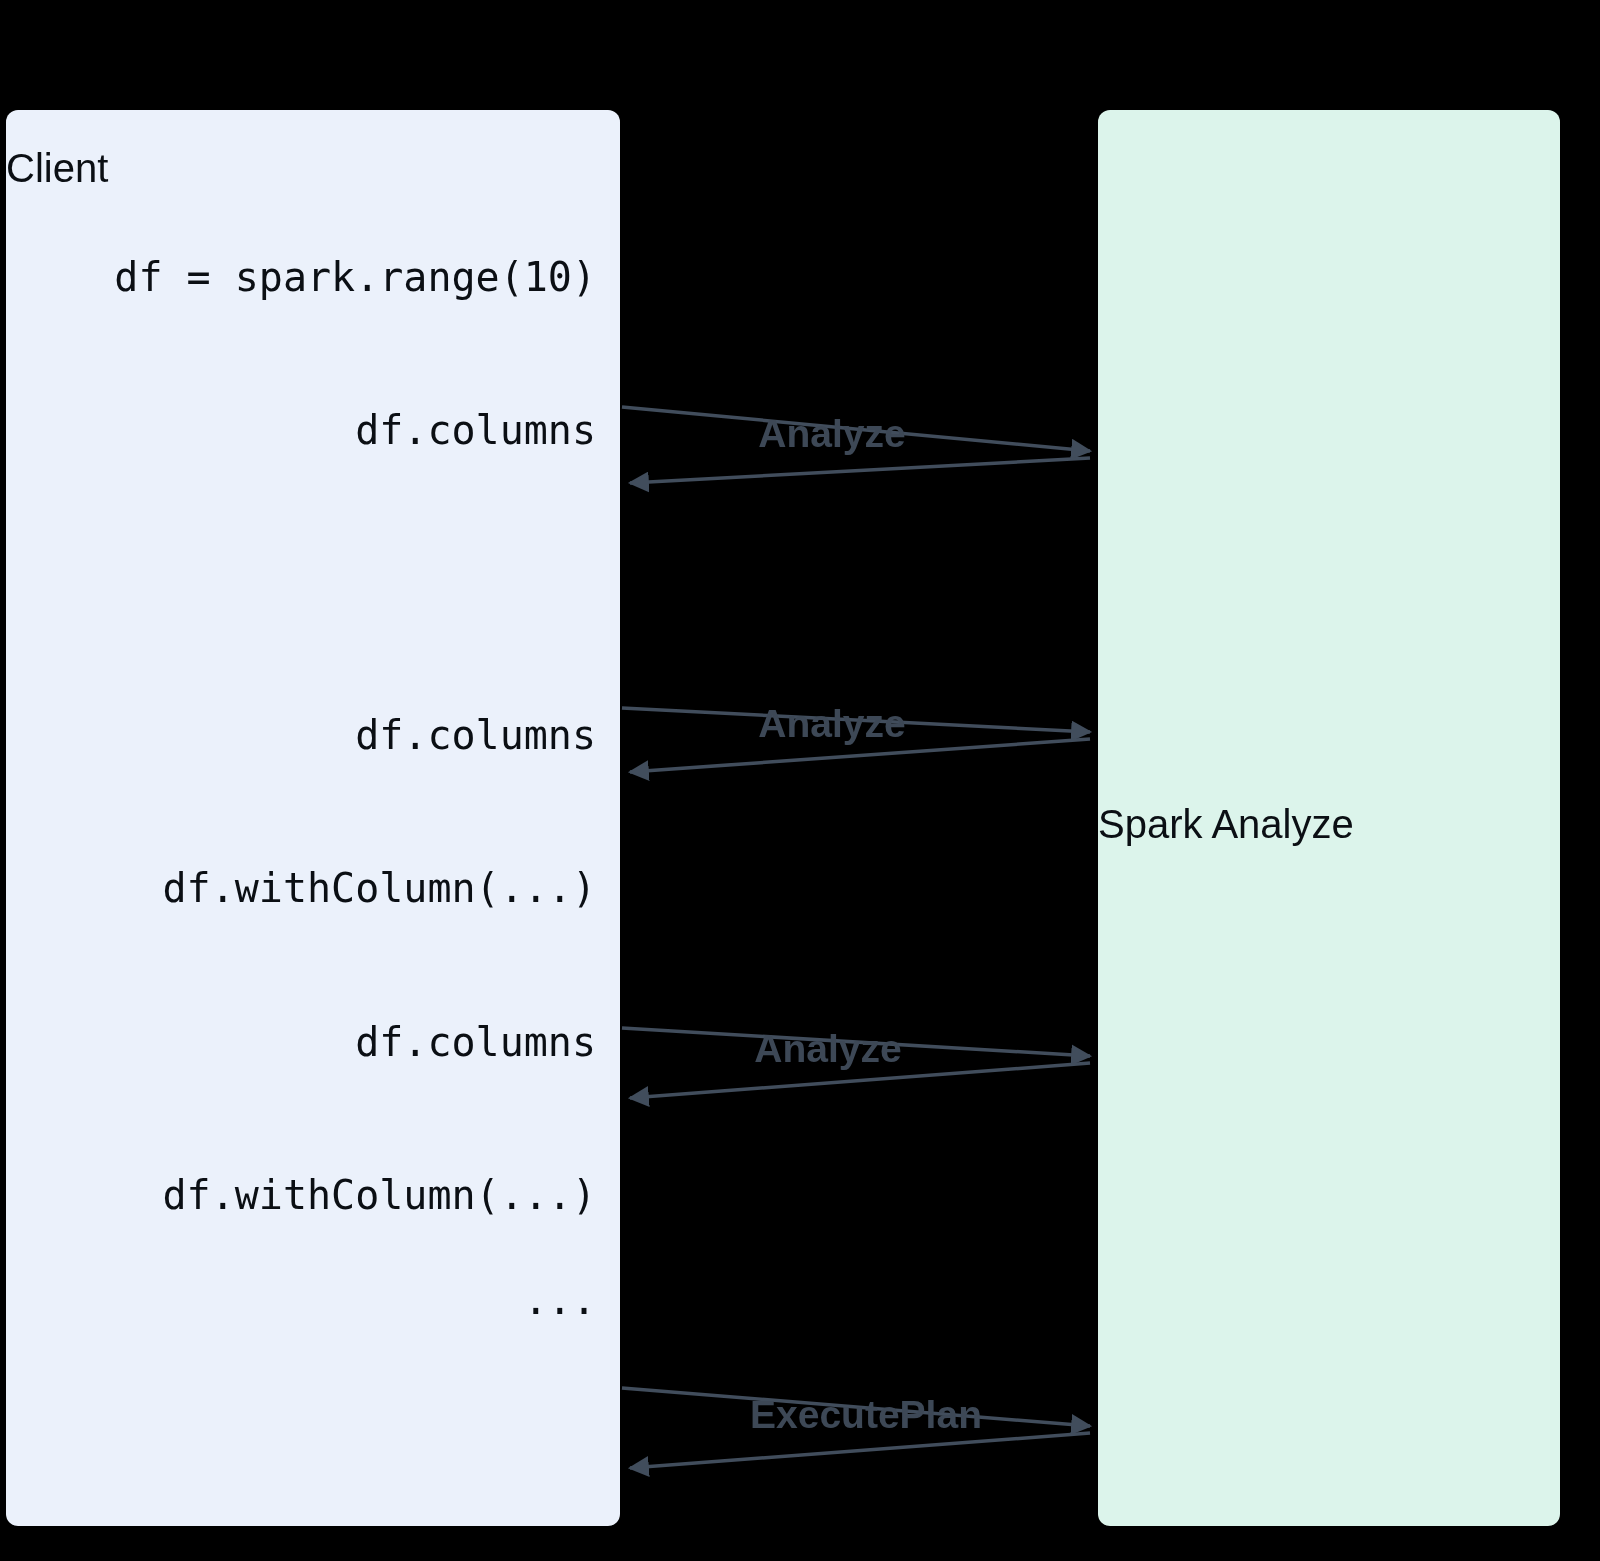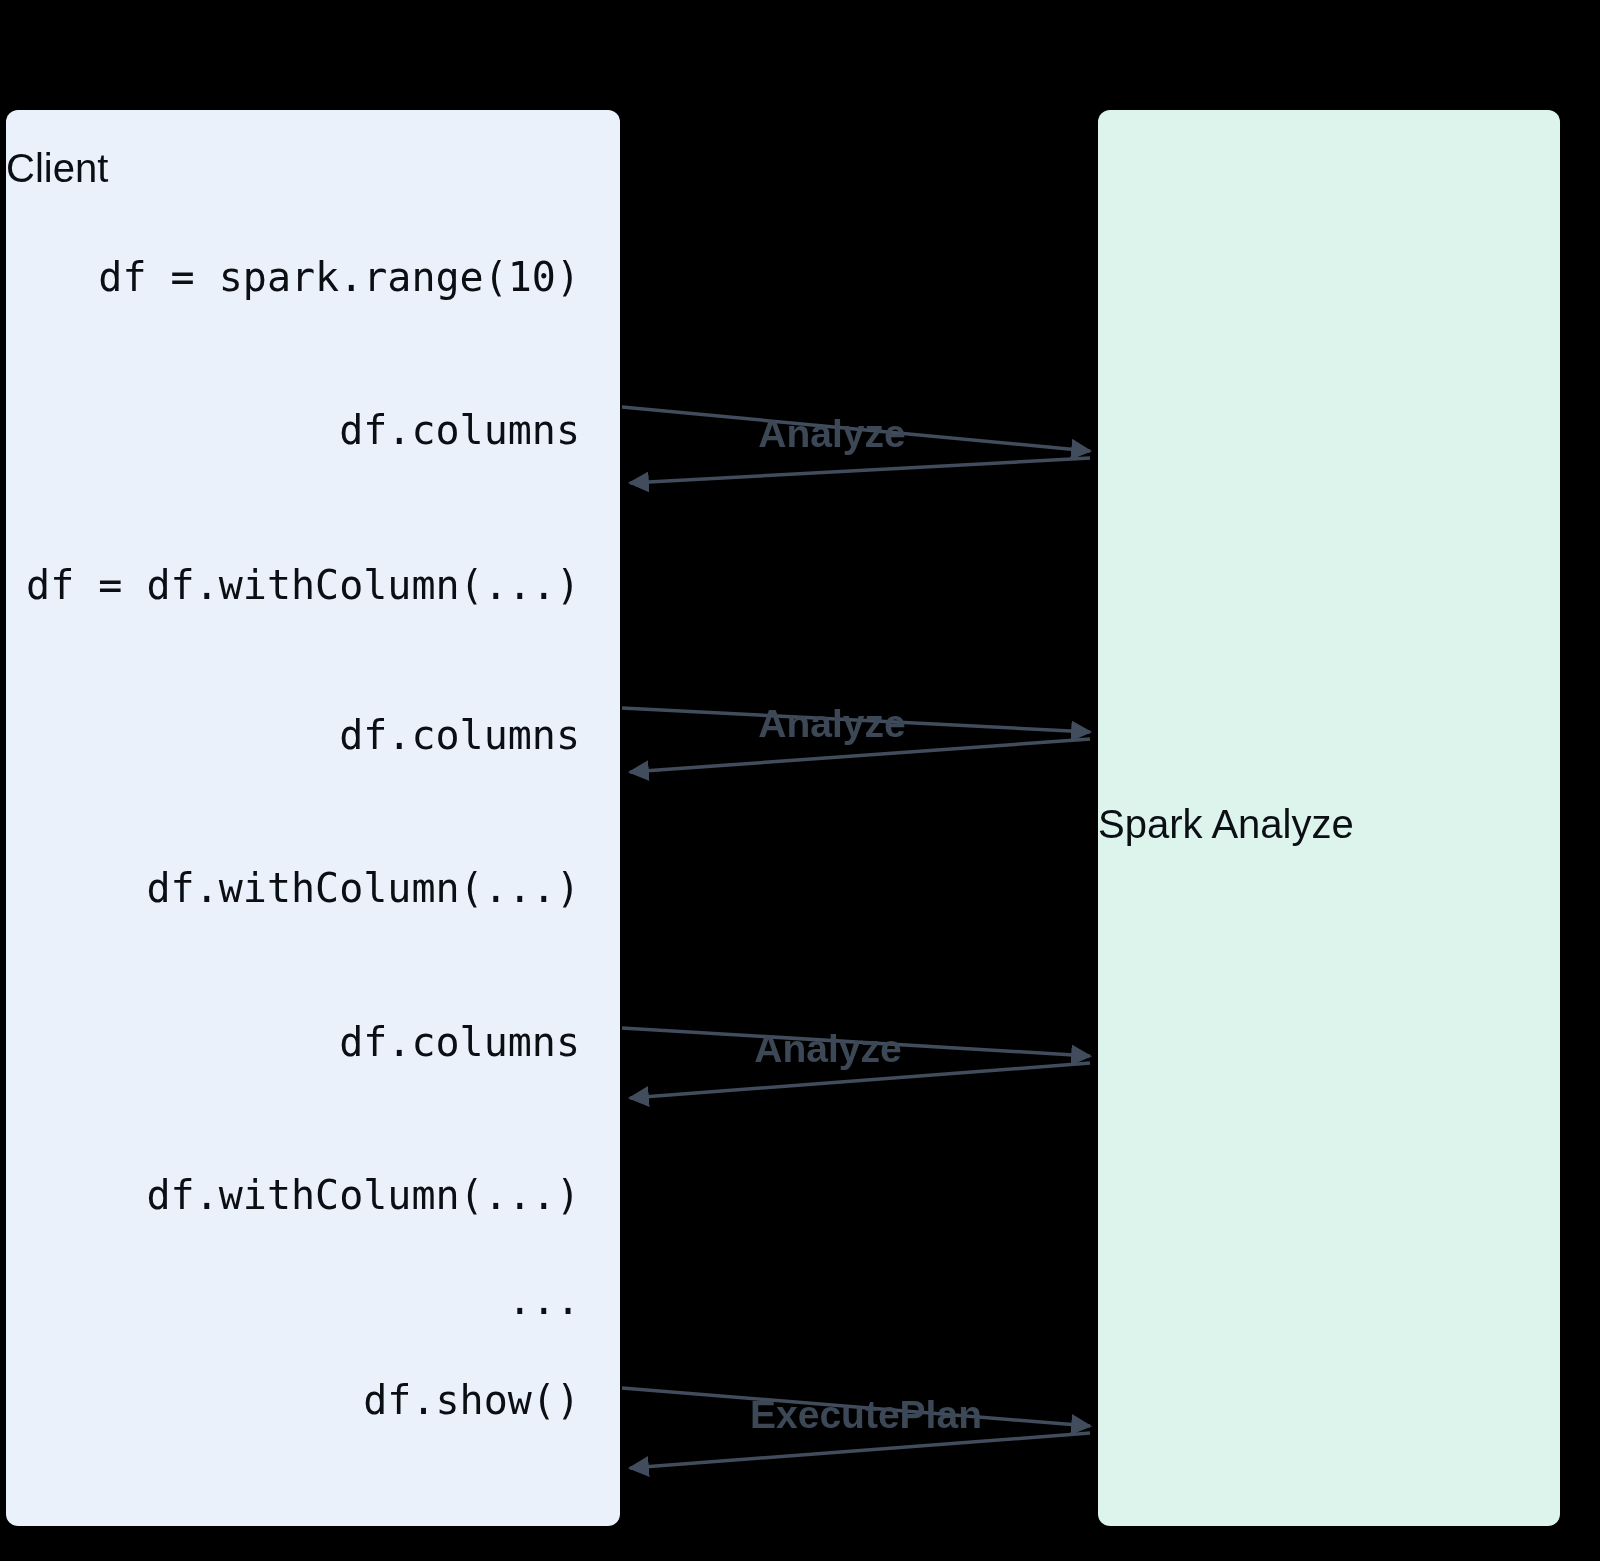--- a/index.html
+++ b/index.html
@@ -49,21 +49,21 @@
     font-weight: 400;
   }
   .client .box-title {
     top: 36px;
   }
   .cluster .box-title {
     top: 692px;
   }
   .code {
     position: absolute;
-    left: 14px;
+    left: 30px;
     width: 566px;
     text-align: right;
     font-family: "DejaVu Sans Mono", monospace;
     font-size: 40px;
     line-height: 48px;
     color: var(--text);
     white-space: pre;
   }
   .arrow-label {
     position: absolute;
@@ -96,27 +96,25 @@
   <div class="box client">
     <div class="box-title">Client</div>
   </div>
 
   <div class="box cluster">
     <div class="box-title">Spark Analyze</div>
   </div>
 
   <div class="code" style="top:253px">df = spark.range(10)</div>
   <div class="code" style="top:406px">df.columns</div>
-  <div class="code" style="top:561px">df = df.withColumn(...)</div>
   <div class="code" style="top:711px">df.columns</div>
   <div class="code" style="top:864px">df.withColumn(...)</div>
   <div class="code" style="top:1018px">df.columns</div>
   <div class="code" style="top:1171px">df.withColumn(...)</div>
   <div class="code" style="top:1276px">...</div>
-  <div class="code" style="top:1376px">df.show()</div>
 
   <svg class="arrows" width="1600" height="1561" viewBox="0 0 1600 1561">
     <defs>
       <marker id="ah" viewBox="0 0 10 10" refX="9" refY="5" markerWidth="6" markerHeight="6" orient="auto-start-reverse">
         <path class="arrowhead" d="M0,0 L10,5 L0,10 z"></path>
       </marker>
     </defs>
 
     <path class="arrow-line" d="M622 407 L1090 451" marker-end="url(#ah)"></path>
     <path class="arrow-line" d="M1090 458 L630 483" marker-end="url(#ah)"></path>

